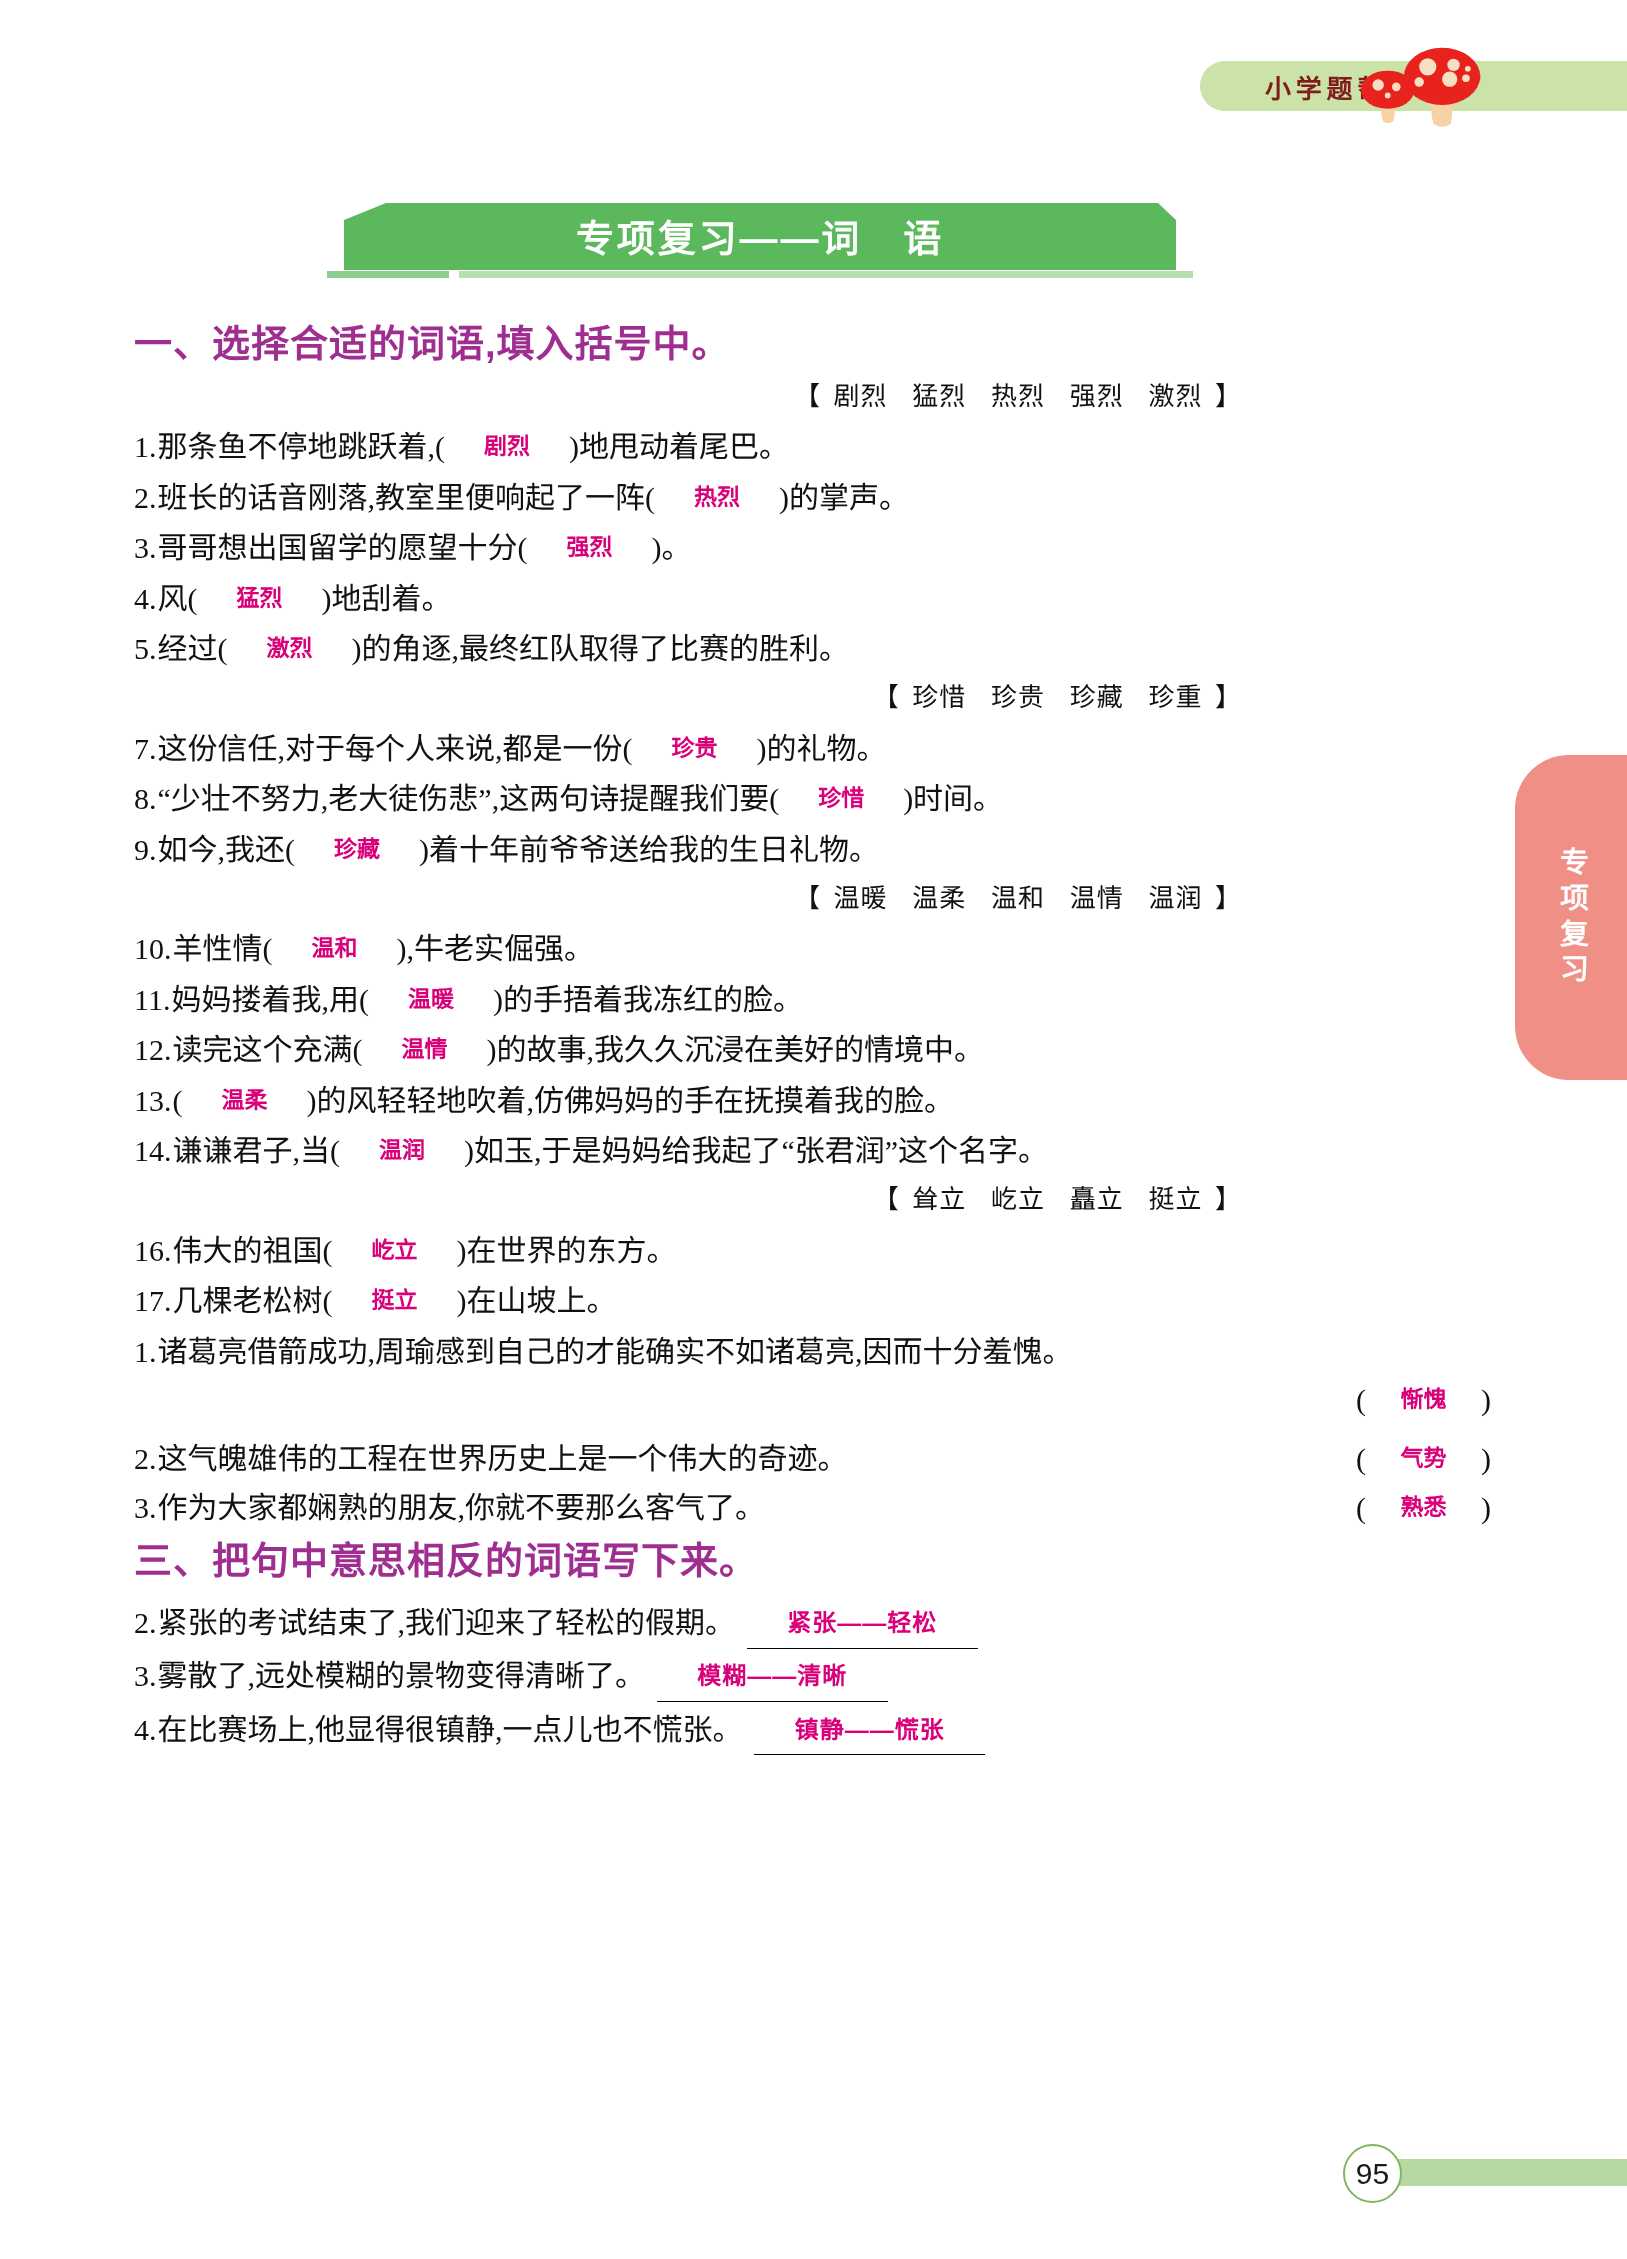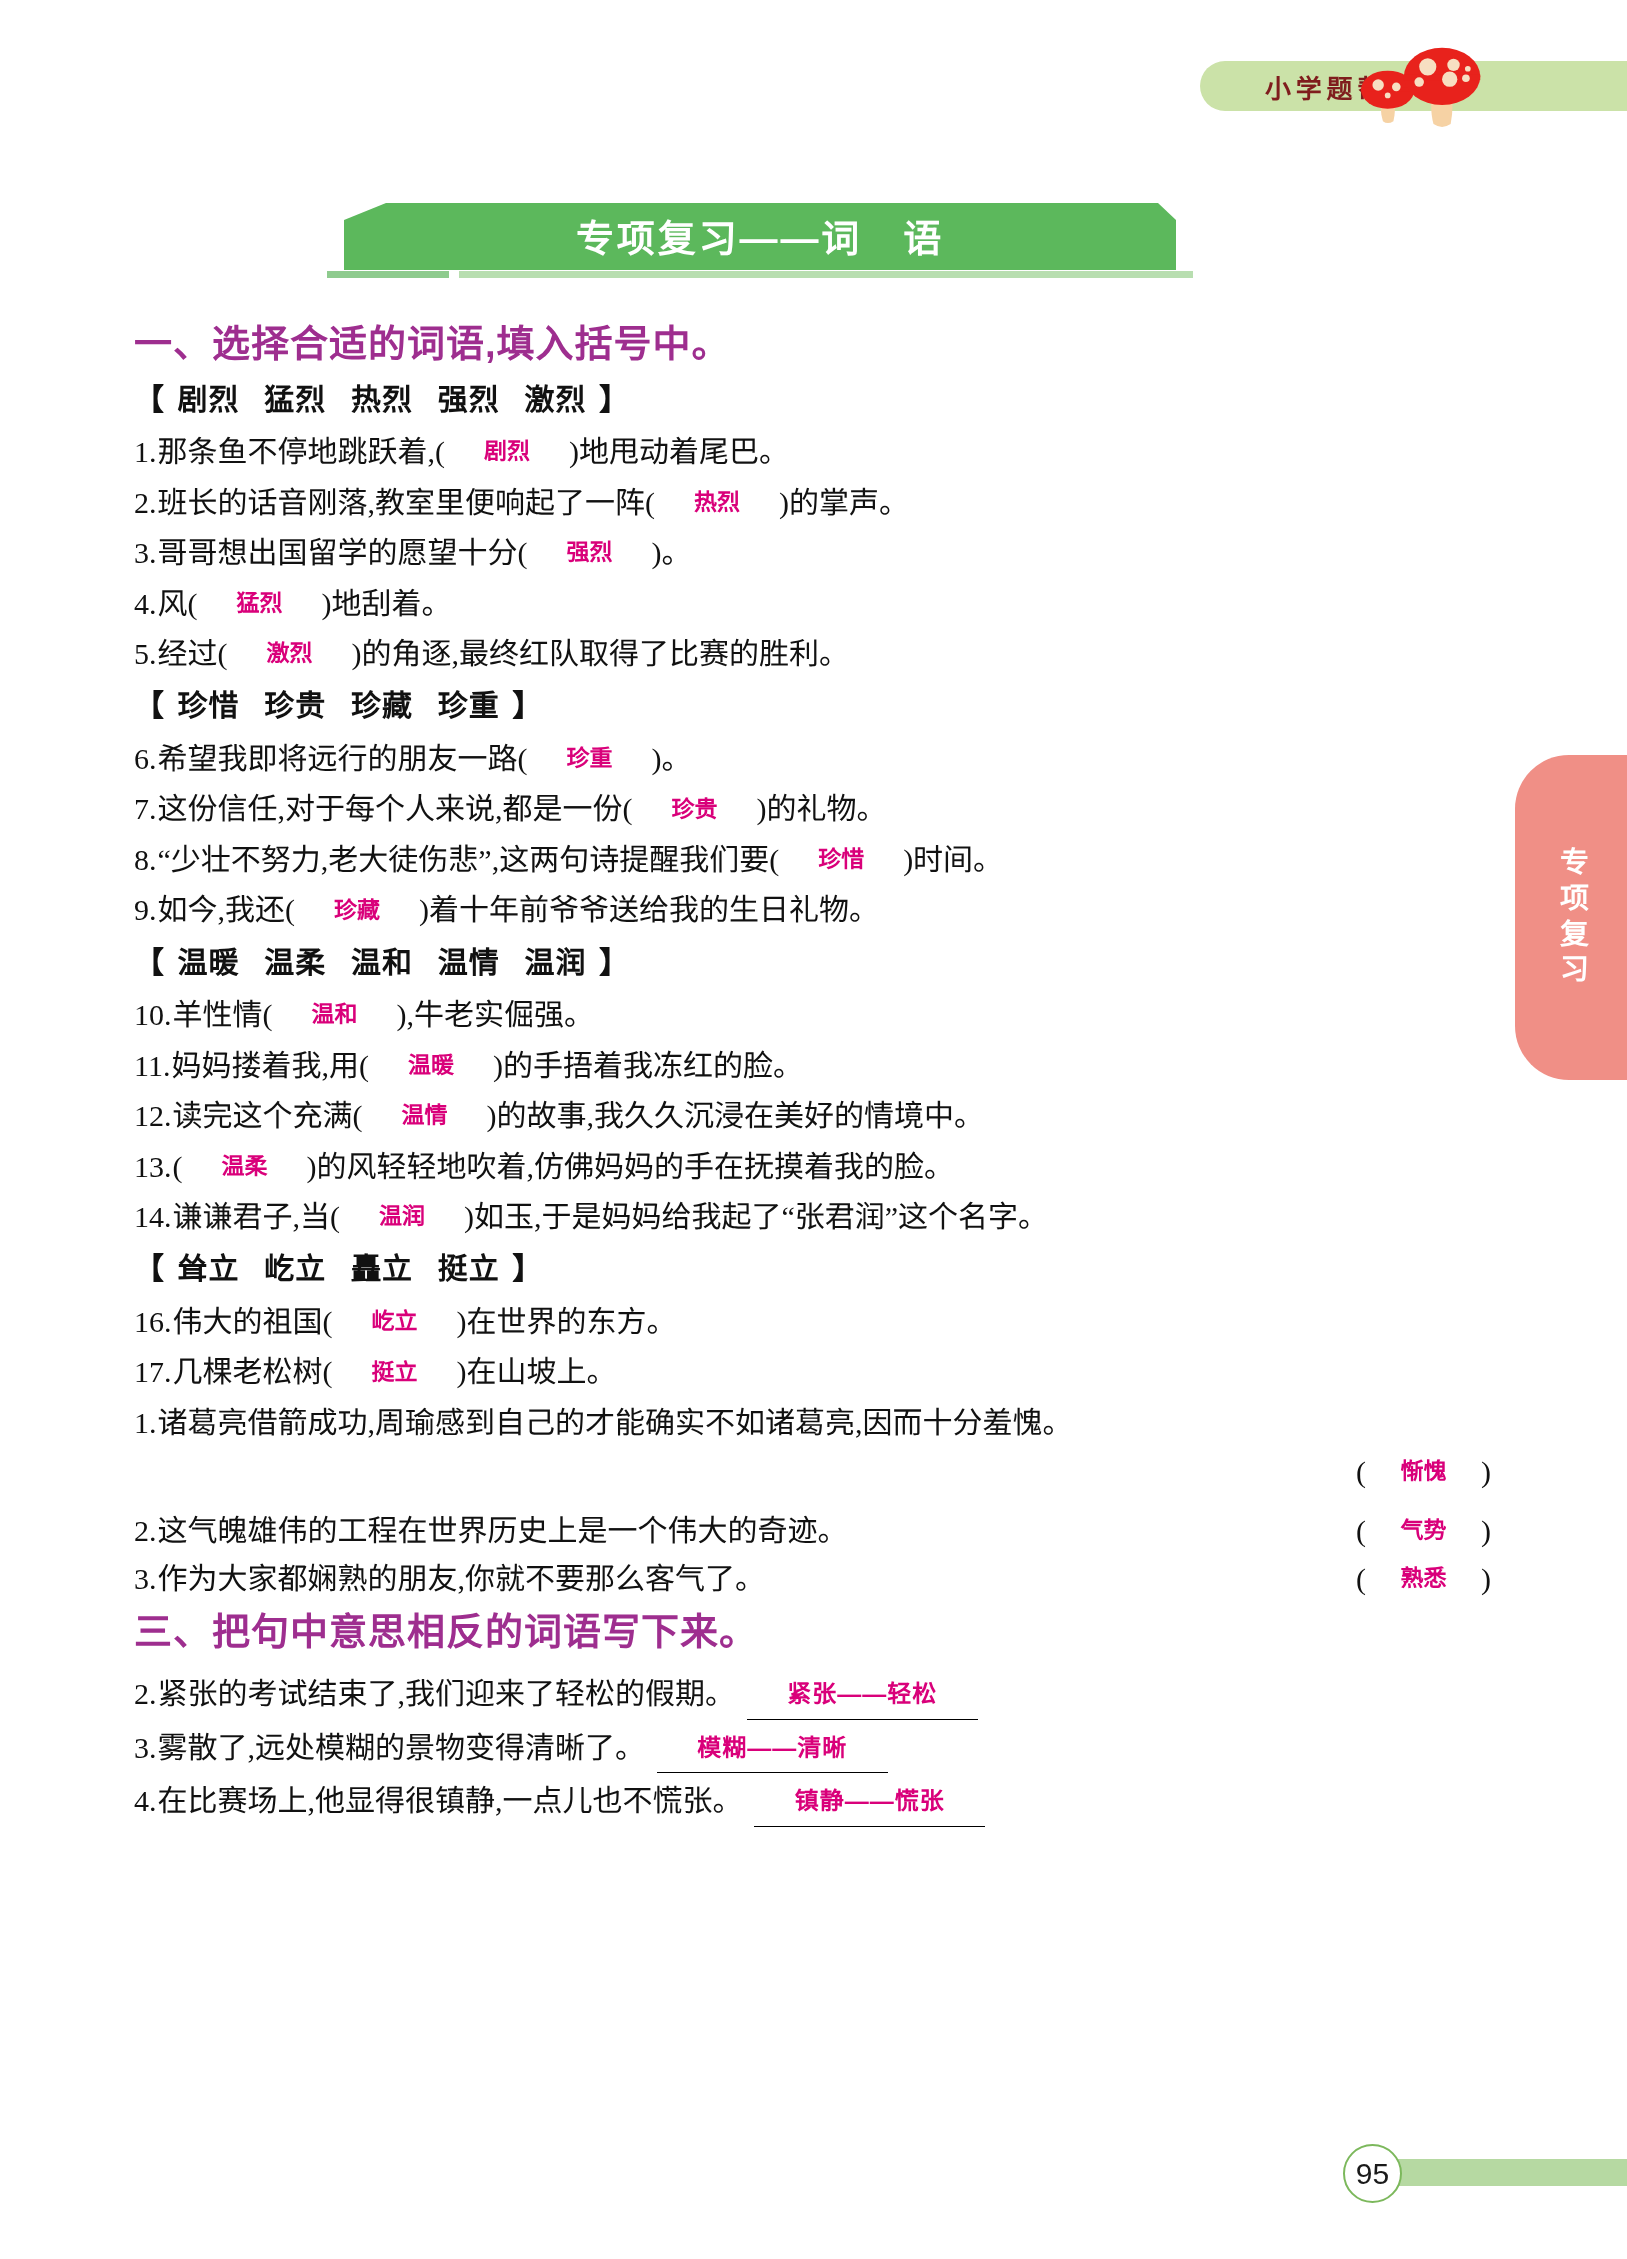--- a/index.html
+++ b/index.html
@@ -132,23 +132,23 @@
   .section-heading {
     color: #9e2e8f;
     font-size: 38px;
     font-weight: bold;
     letter-spacing: 1px;
     font-family: "Liberation Sans", "DejaVu Sans", sans-serif;
     margin: 5.7px 0 11.5px 0;
     line-height: 1.25;
   }
   .word-bank {
-    text-align: left;
-    font-size: 30px;
-    font-weight: bold;
+    text-align: right;
+    font-size: 26px;
+    font-weight: normal;
     letter-spacing: 1px;
     margin: 7.6px 0 9.6px 0;
     padding-right: 249px;
     line-height: 1.3;
   }
   .word-bank .bank-word { margin: 0 12.4px; }
 
   .q {
     font-size: 30px;
     line-height: 1.62;
@@ -290,21 +290,20 @@
   </div>
   <div class="q"><span class="q-num">1.</span><span>那条鱼不停地跳跃着,(</span><span class="blank">剧烈</span><span>)地甩动着尾巴。</span></div>
   <div class="q"><span class="q-num">2.</span><span>班长的话音刚落,教室里便响起了一阵(</span><span class="blank">热烈</span><span>)的掌声。</span></div>
   <div class="q"><span class="q-num">3.</span><span>哥哥想出国留学的愿望十分(</span><span class="blank">强烈</span><span>)。</span></div>
   <div class="q"><span class="q-num">4.</span><span>风(</span><span class="blank">猛烈</span><span>)地刮着。</span></div>
   <div class="q"><span class="q-num">5.</span><span>经过(</span><span class="blank">激烈</span><span>)的角逐,最终红队取得了比赛的胜利。</span></div>
 
   <div class="word-bank">
     <span>【</span><span class="bank-word">珍惜</span><span class="bank-word">珍贵</span><span class="bank-word">珍藏</span><span class="bank-word">珍重</span><span>】</span>
   </div>
-  <div class="q"><span class="q-num">6.</span><span>希望我即将远行的朋友一路(</span><span class="blank">珍重</span><span>)。</span></div>
   <div class="q"><span class="q-num">7.</span><span>这份信任,对于每个人来说,都是一份(</span><span class="blank">珍贵</span><span>)的礼物。</span></div>
   <div class="q"><span class="q-num">8.</span><span>“少壮不努力,老大徒伤悲”,这两句诗提醒我们要(</span><span class="blank">珍惜</span><span>)时间。</span></div>
   <div class="q"><span class="q-num">9.</span><span>如今,我还(</span><span class="blank">珍藏</span><span>)着十年前爷爷送给我的生日礼物。</span></div>
 
   <div class="word-bank">
     <span>【</span><span class="bank-word">温暖</span><span class="bank-word">温柔</span><span class="bank-word">温和</span><span class="bank-word">温情</span><span class="bank-word">温润</span><span>】</span>
   </div>
   <div class="q"><span class="q-num">10.</span><span>羊性情(</span><span class="blank">温和</span><span>),牛老实倔强。</span></div>
   <div class="q"><span class="q-num">11.</span><span>妈妈搂着我,用(</span><span class="blank">温暖</span><span>)的手捂着我冻红的脸。</span></div>
   <div class="q"><span class="q-num">12.</span><span>读完这个充满(</span><span class="blank">温情</span><span>)的故事,我久久沉浸在美好的情境中。</span></div>

